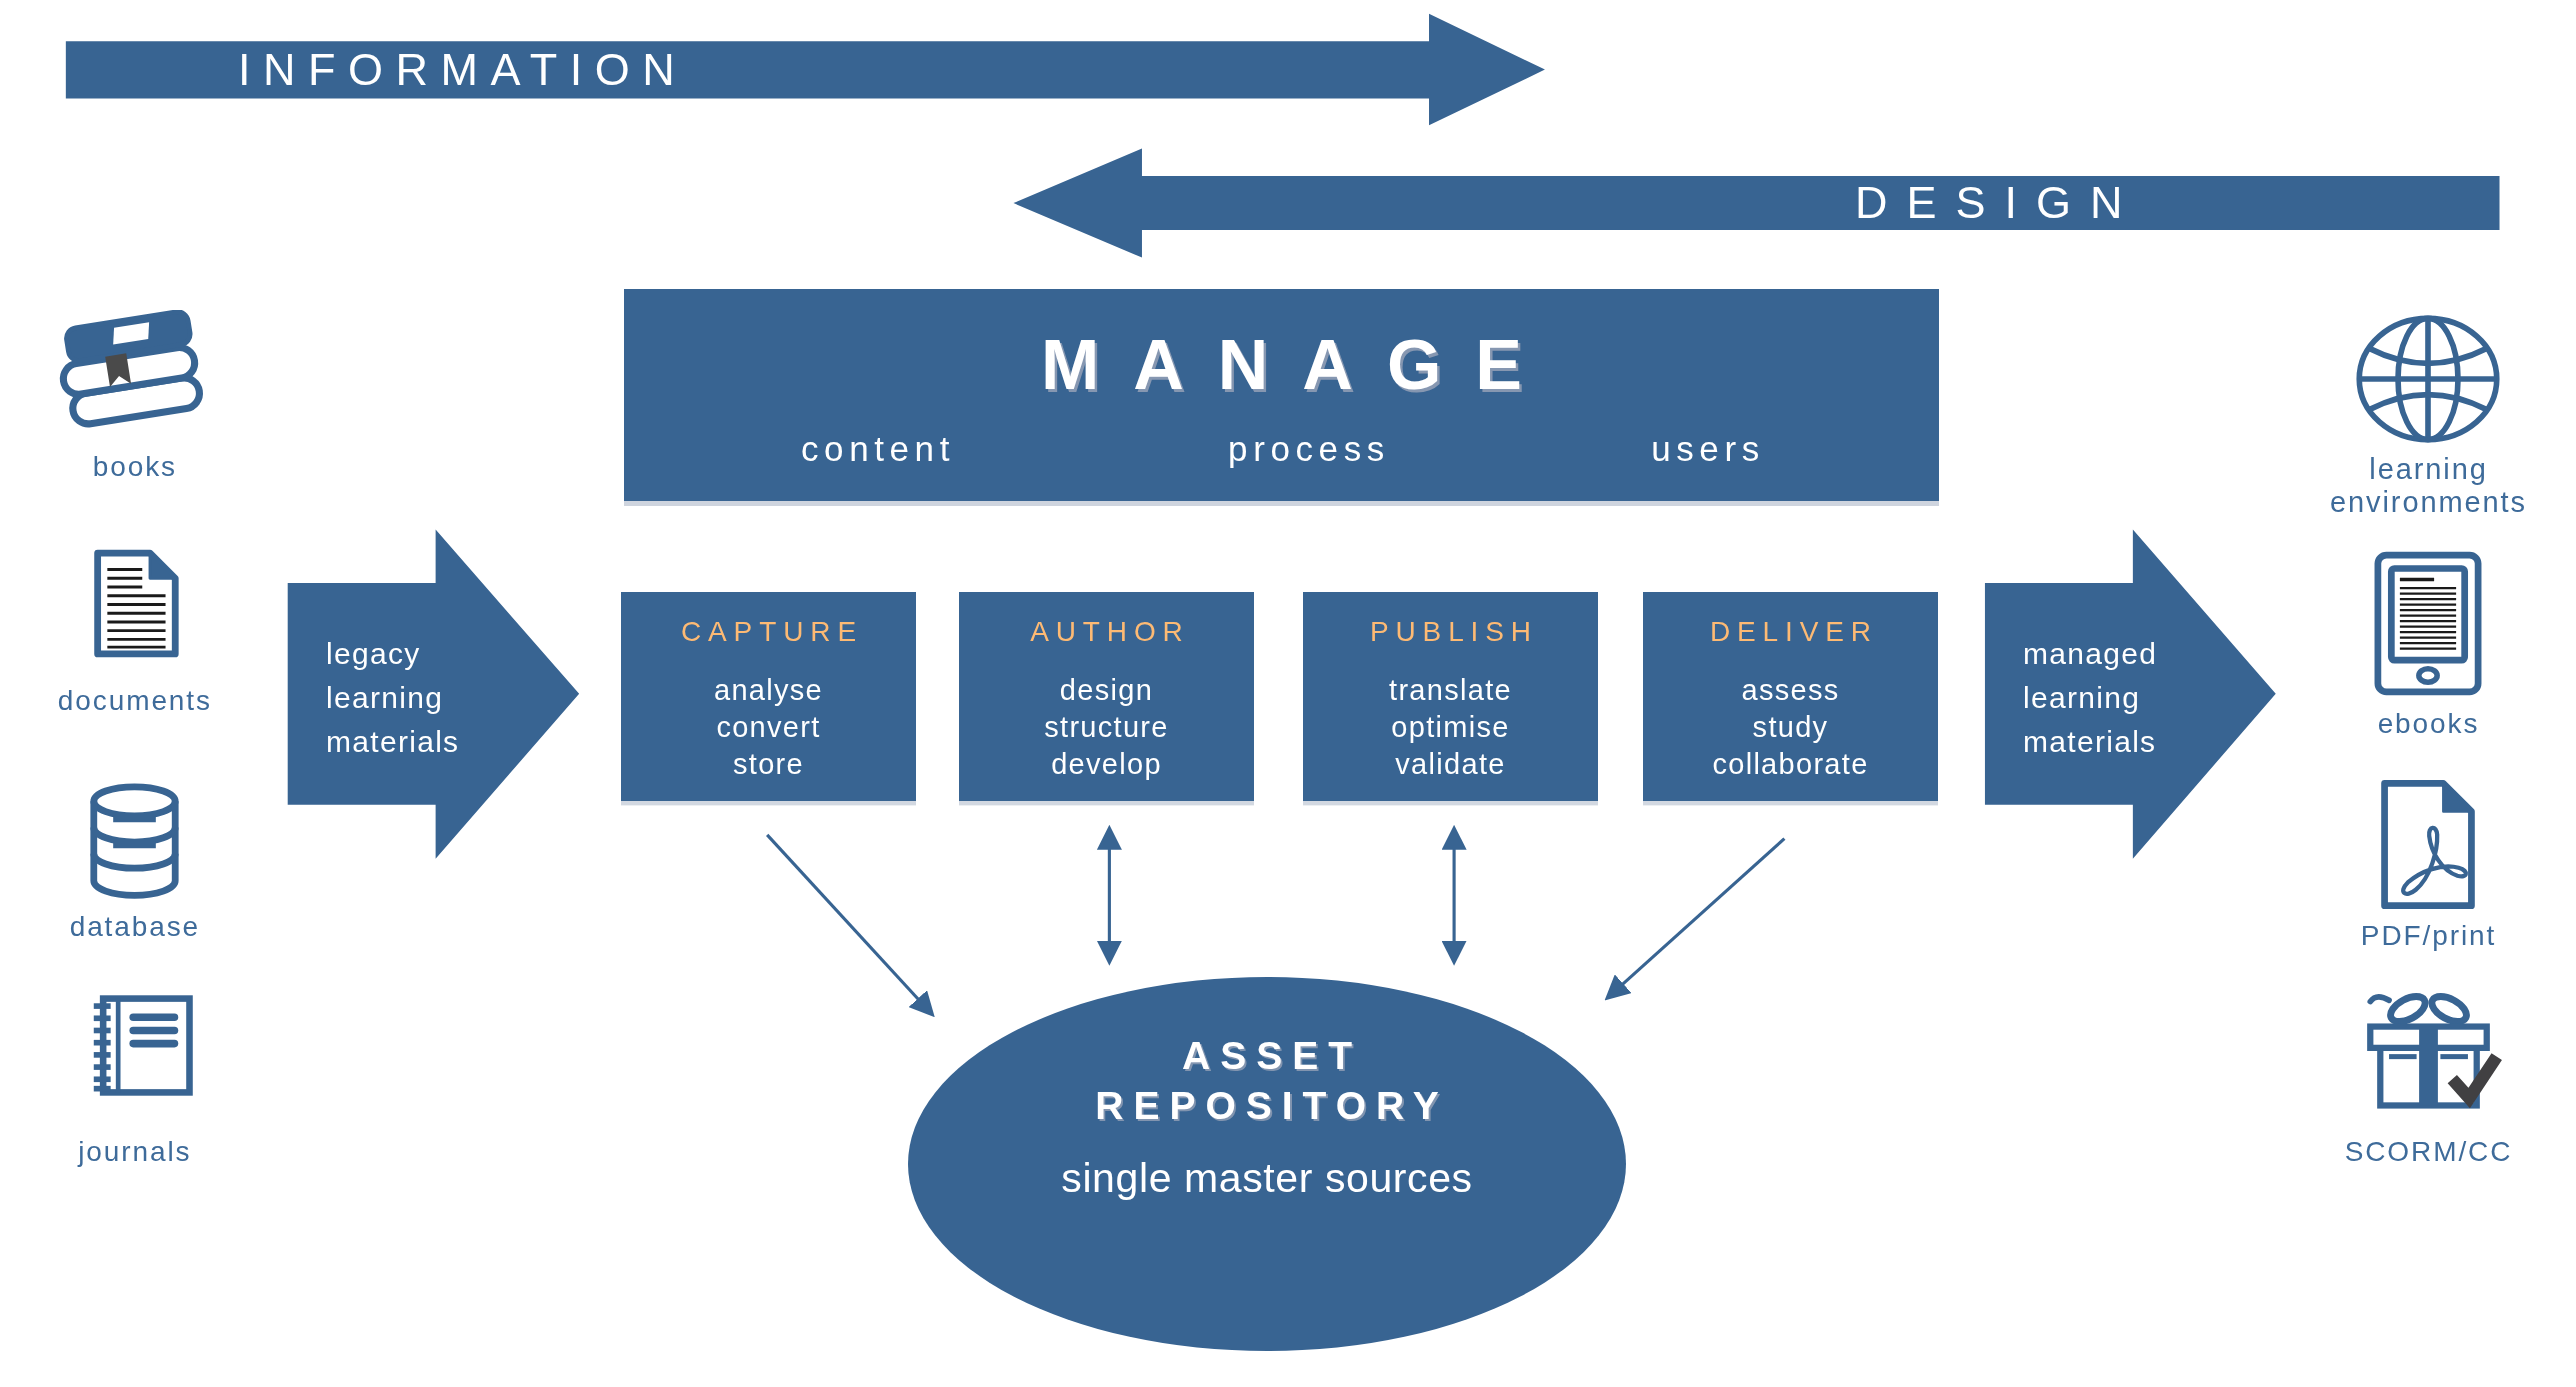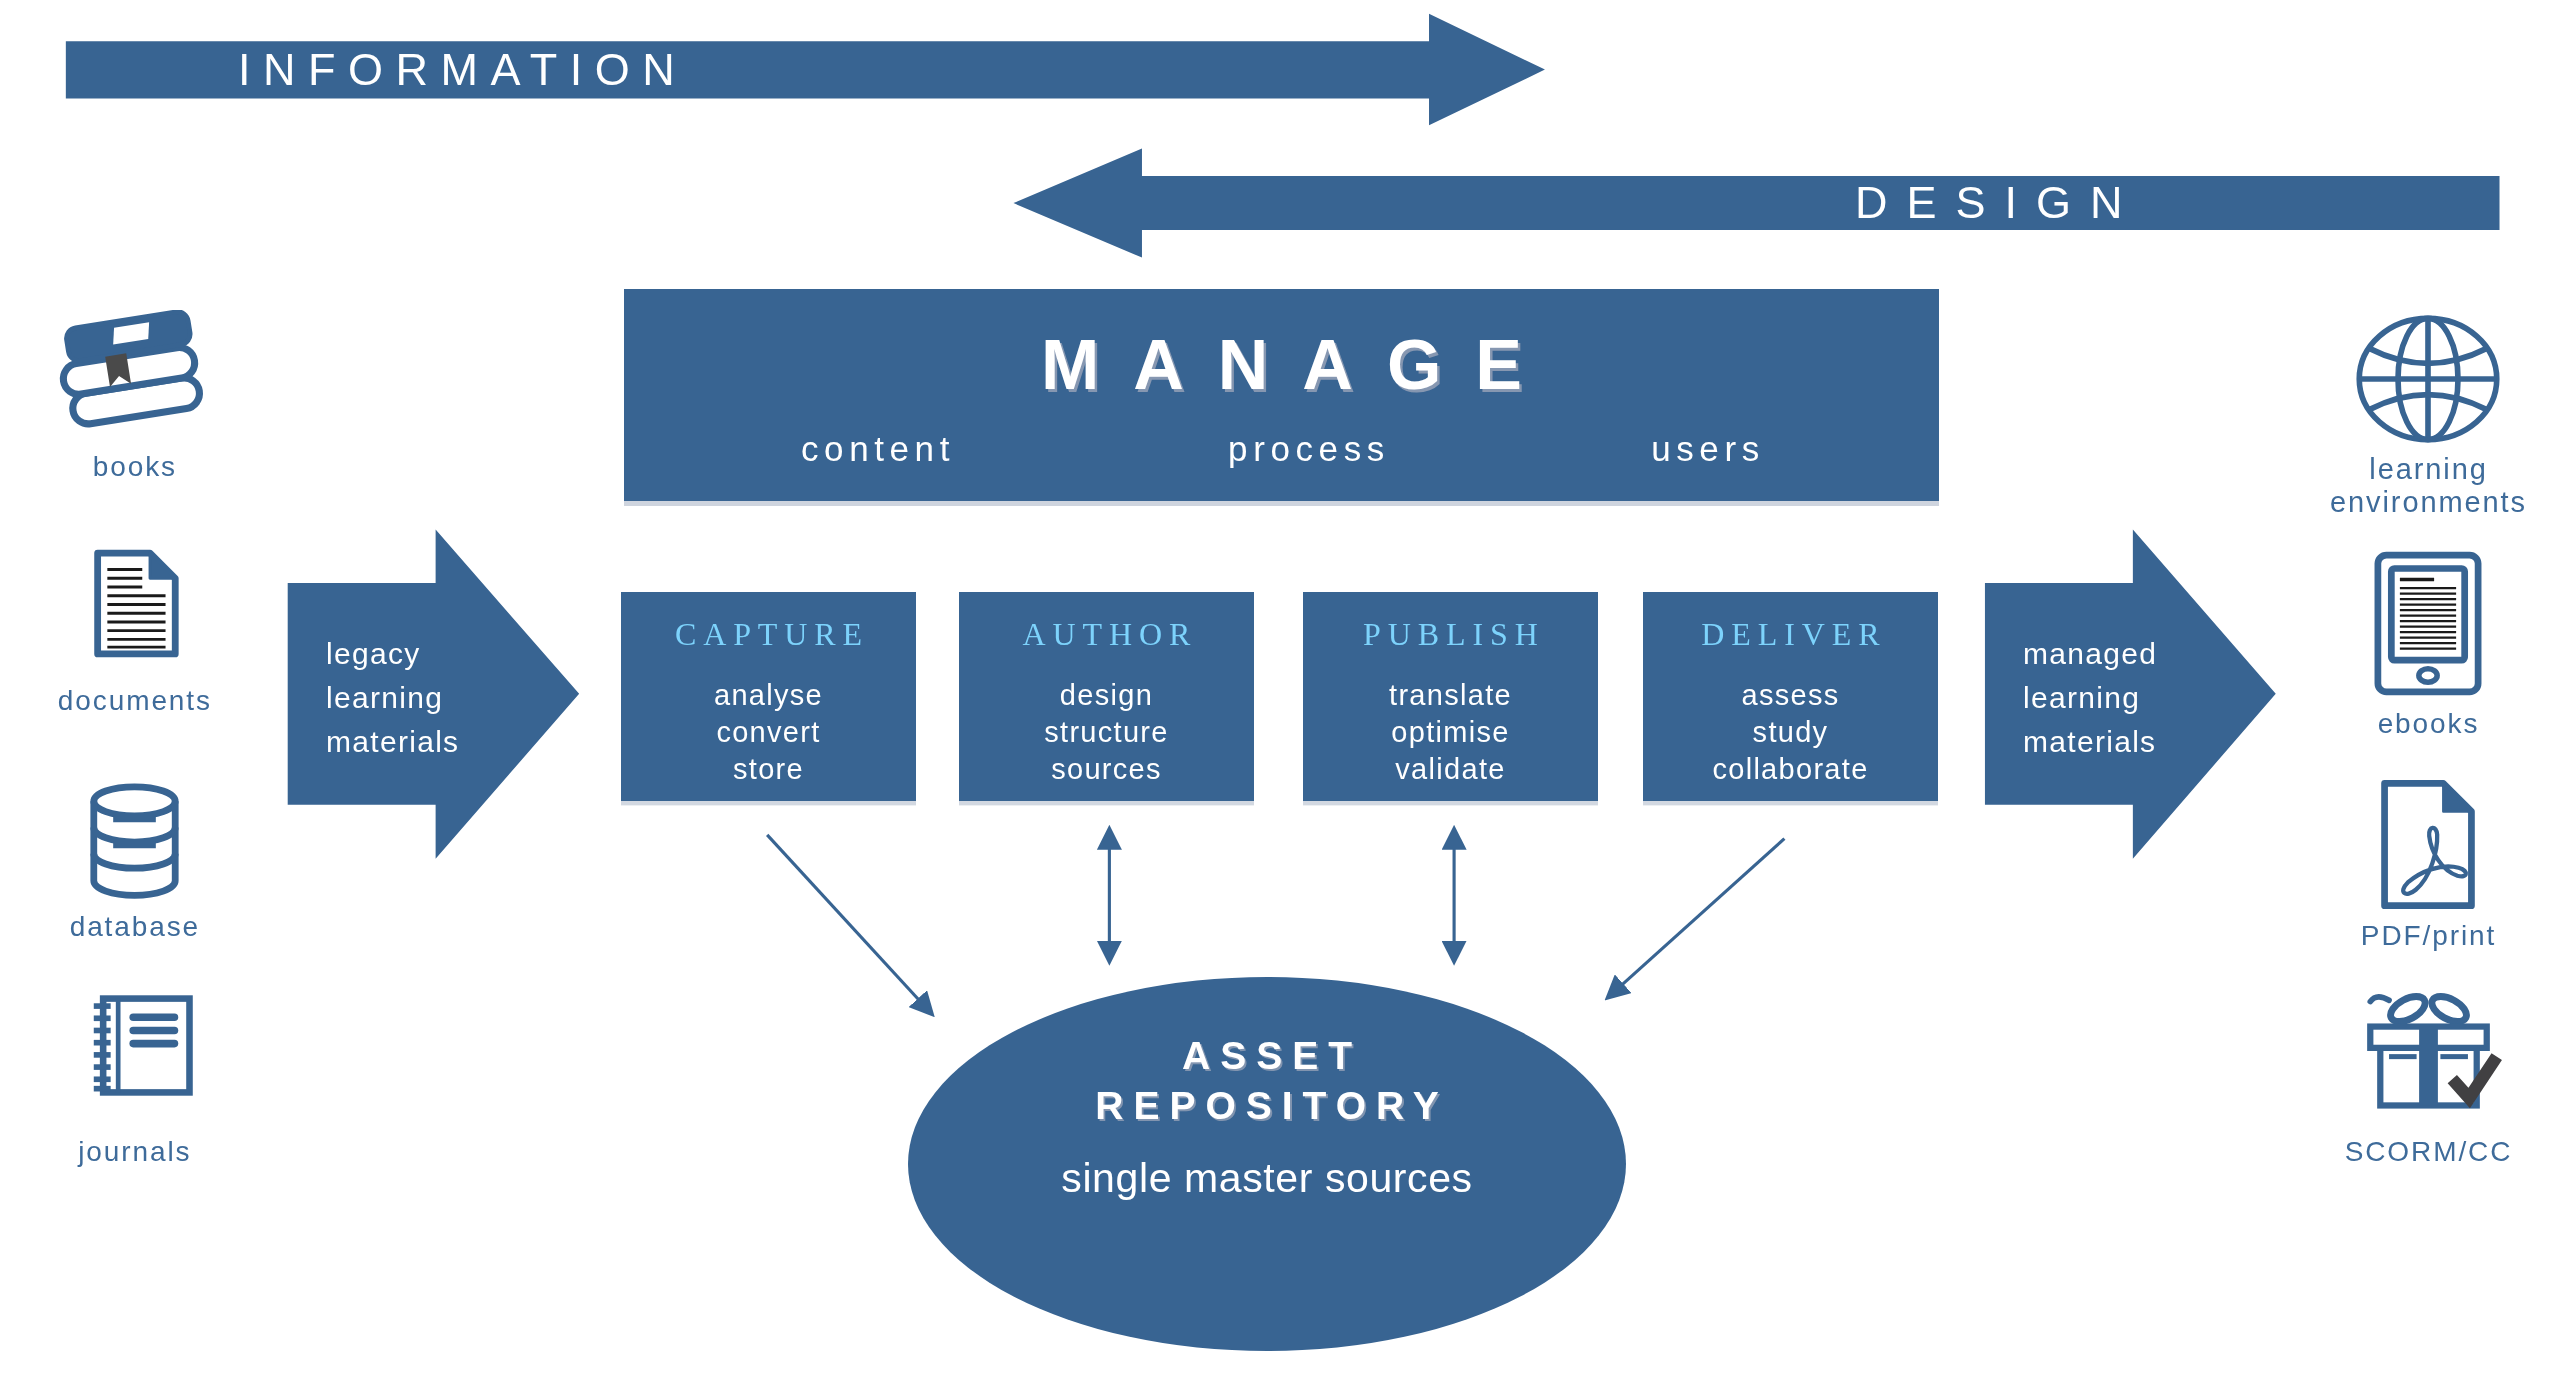--- a/index.html
+++ b/index.html
@@ -19,21 +19,21 @@
               box-shadow:0 5px 0 rgba(125,143,168,.38);}
   .manage-title{position:absolute;left:0;top:36px;width:100%;text-align:center;color:#fff;
                 font-size:70px;font-weight:bold;letter-spacing:34px;text-indent:34px;
                 text-shadow:2.5px 2.5px 0 rgba(148,160,182,.85);}
   .manage-item{position:absolute;top:140px;transform:translateX(-50%);color:#fff;
                font-size:35px;letter-spacing:5.6px;white-space:nowrap;}
 
   
   .pbox{top:592px;width:295px;height:209px;background:#386492;z-index:2;text-align:center;
         box-shadow:0 4.4px 0 rgba(125,143,168,.35);}
-  .pbox-title{margin-top:24px;color:#7dd3fc;font-size:32px;letter-spacing:6.9px;text-indent:6.9px;font-family:Liberation Serif, serif;}
+  .pbox-title{margin-top:24px;color:#fdba74;font-size:28px;letter-spacing:6.9px;text-indent:6.9px;}
   .pbox-items{margin-top:24px;color:#fff;font-size:29px;line-height:37px;letter-spacing:1.3px;}
 
   
   .arrow-text{z-index:3;color:#fff;font-size:30px;line-height:44px;letter-spacing:1.3px;}
   #legacy-text{left:326px;top:632px;}
   #managed-text{left:2023px;top:632px;}
 
   
   .icon-label{z-index:2;width:251px;text-align:center;color:#3E6B9A;font-size:28px;letter-spacing:1.9px;line-height:35px;}
   .icon-label.small{font-size:29px;line-height:33px;}
@@ -92,21 +92,21 @@
       <div>analyse</div>
       <div>convert</div>
       <div>store</div>
     </div>
   </div>
   <div class="abs pbox" style="left:959px;">
     <div class="pbox-title">AUTHOR</div>
     <div class="pbox-items">
       <div>design</div>
       <div>structure</div>
-      <div>sources</div>
+      <div>develop</div>
     </div>
   </div>
   <div class="abs pbox" style="left:1303px;">
     <div class="pbox-title">PUBLISH</div>
     <div class="pbox-items">
       <div>translate</div>
       <div>optimise</div>
       <div>validate</div>
     </div>
   </div>

